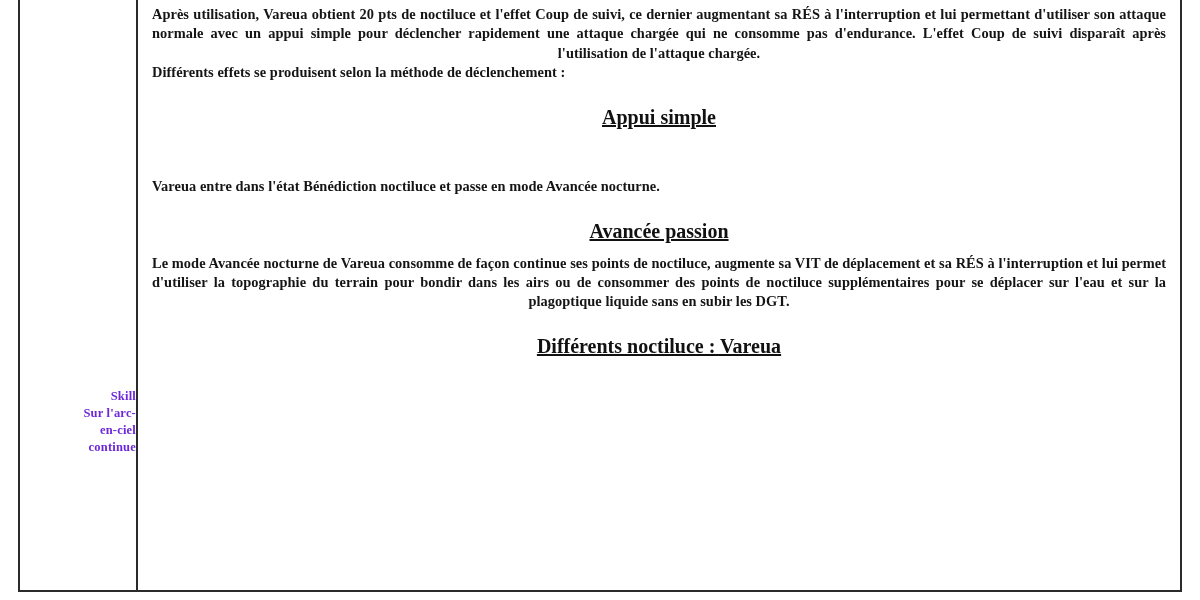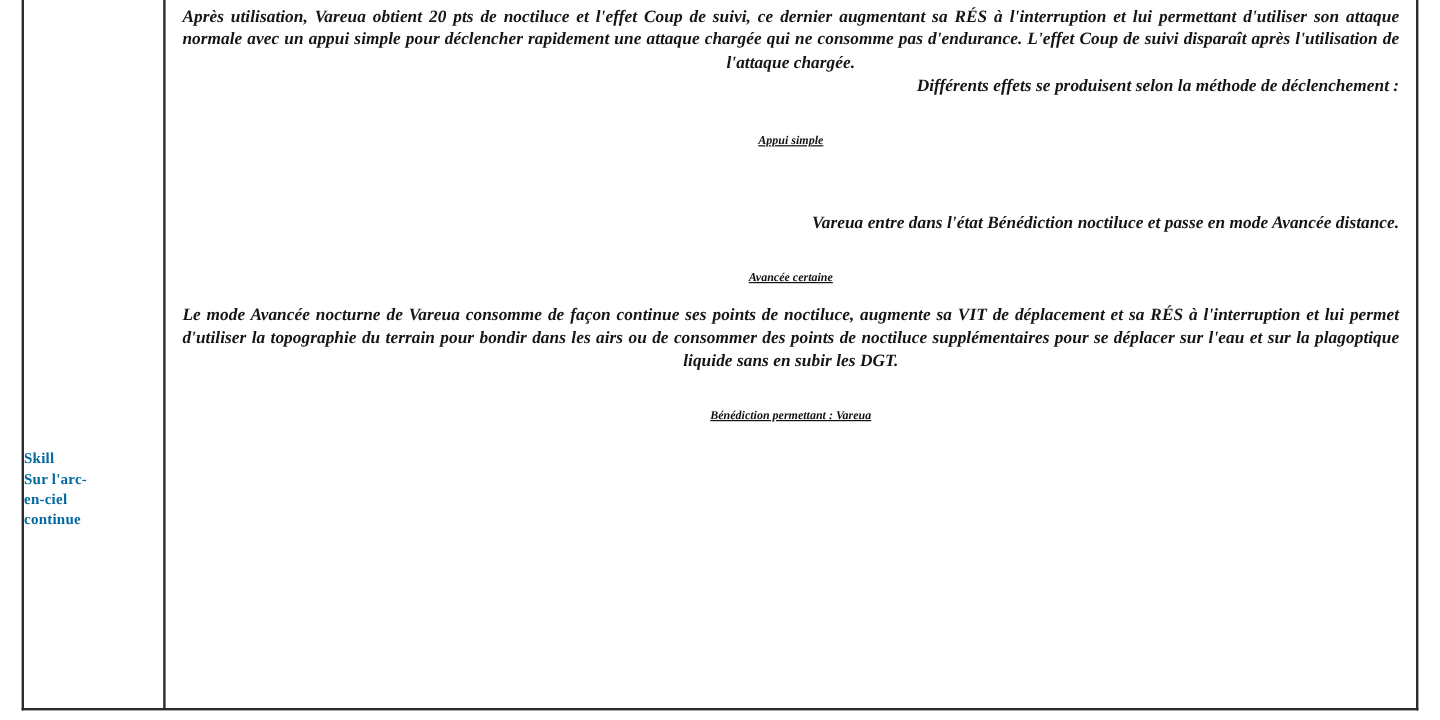--- a/index.html
+++ b/index.html
@@ -42,66 +42,65 @@
     flex: 0 0 118px;
     border-right: 2px solid #2b2b2b;
     box-sizing: border-box;
     position: relative;
   }
 
   .label-stack {
     position: absolute;
     left: 0;
     right: 0;
-    top: 374px;
-    text-align: left;
+    top: 388px;
+    text-align: right;
     font-weight: bold;
     font-size: 12.5px;
     line-height: 17px;
     letter-spacing: 0.2px;
-    color: #0369a1;
+    color: #6d28d9;
   }
   .label-stack div {
     white-space: nowrap;
   }
 
   .col-body {
     flex: 1 1 auto;
     box-sizing: border-box;
     position: relative;
     padding: 0 14px;
-    font-style: italic;
   }
 
   .body-inner {
     position: absolute;
     left: 14px;
     right: 14px;
     top: -14px;
   }
 
   p {
     margin: 0;
-    text-align: right;
+    text-align: left;
     font-size: 14.4px;
     line-height: 19.2px;
     font-weight: bold;
     color: #151515;
     letter-spacing: 0.05px;
   }
 
   p.justified {
     text-align: justify;
     text-align-last: center;
   }
 
   .heading {
     margin: 0;
     text-align: center;
-    font-size: 10px;
+    font-size: 20px;
     line-height: 19.2px;
     font-weight: bold;
     text-decoration: underline;
     color: #111;
   }
 
   .gap-sm { height: 12px; }
   .gap-lg { height: 26px; }
 
   .clipped-top {
@@ -134,31 +133,31 @@
         <p>Différents effets se produisent selon la méthode de déclenchement :</p>
 
         <div class="gap-lg"></div>
 
         <div class="heading">Appui simple</div>
         <div class="gap-sm"></div>
 
         <div class="gap-lg"></div>
 
         <div class="gap-sm"></div>
-        <p>Vareua entre dans l'état Bénédiction noctiluce et passe en mode Avancée distance.</p>
+        <p>Vareua entre dans l'état Bénédiction noctiluce et passe en mode Avancée nocturne.</p>
 
         <div class="gap-lg"></div>
 
-        <div class="heading">Avancée certaine</div>
+        <div class="heading">Avancée passion</div>
         <div class="gap-sm"></div>
         <p class="justified">Le mode Avancée nocturne de Vareua consomme de façon continue ses points de noctiluce, augmente sa VIT de déplacement et sa RÉS à l'interruption et lui permet d'utiliser la topographie du terrain pour bondir dans les airs ou de consommer des points de noctiluce supplémentaires pour se déplacer sur l'eau et sur la plagoptique liquide sans en subir les DGT.</p>
 
         <div class="gap-lg"></div>
 
-        <div class="heading">Bénédiction permettant : Vareua</div>
+        <div class="heading">Différents noctiluce : Vareua</div>
         <div class="gap-sm"></div>
 
         <div class="gap-lg"></div>
 
 
       </div>
     </div>
 
   </div>
 </div>

